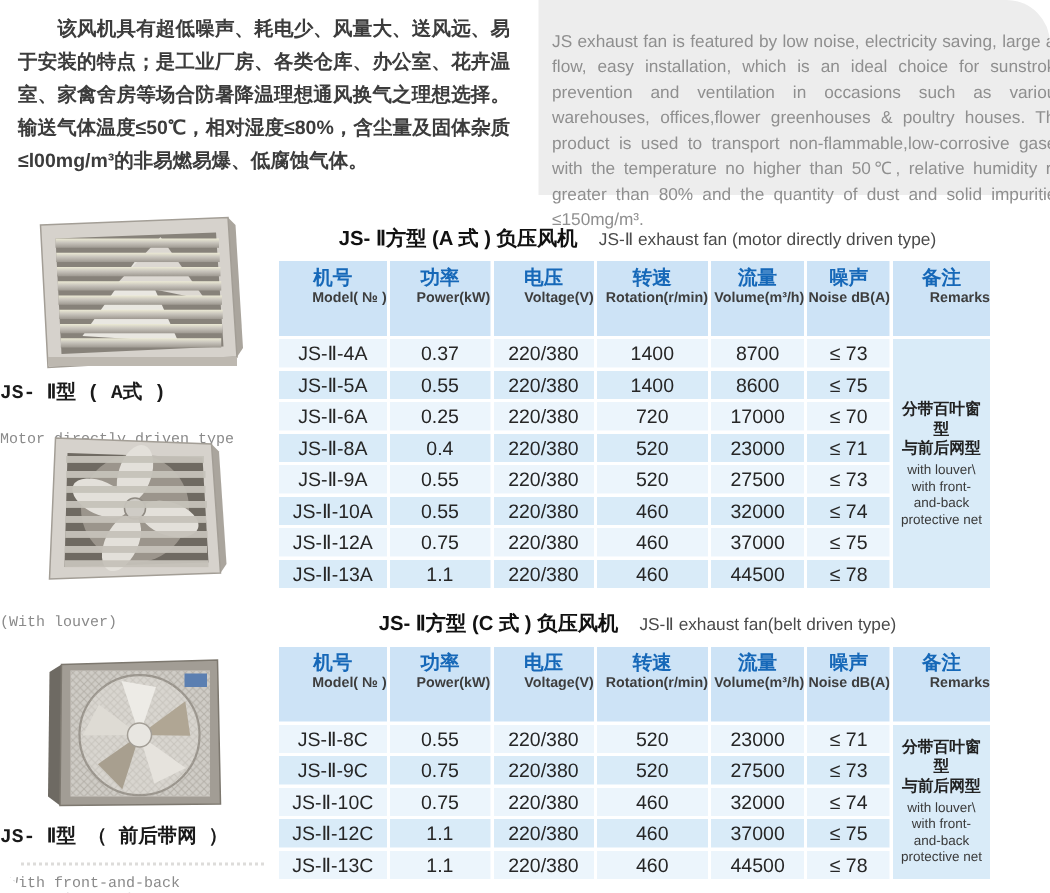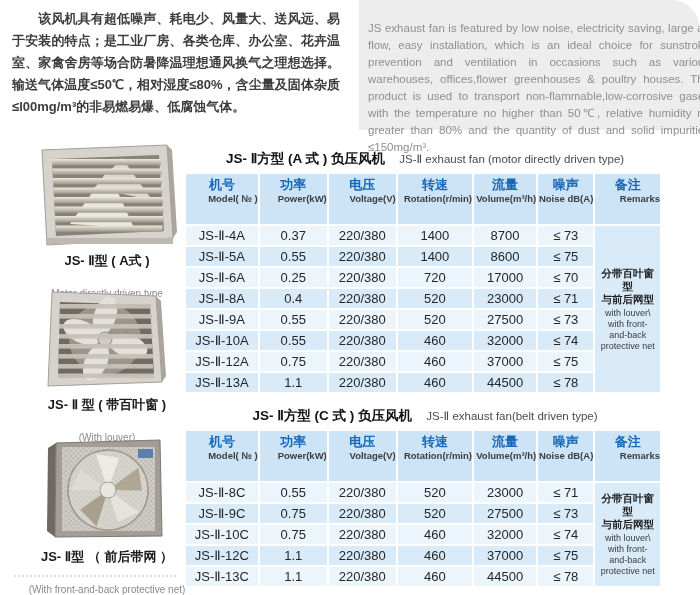--- a/index.html
+++ b/index.html
@@ -9,21 +9,21 @@
   
   .intro-cn{position:absolute;left:12px;top:8px;width:328px;
             font-size:13px;line-height:22px;color:#3c3c3c;font-weight:600;
             text-align:justify;}
   .intro-en{position:absolute;left:359px;top:0;width:359px;height:130px;
             background:#ededed;box-sizing:border-box;padding:20px 8px 0 9px;}
   .intro-en p{margin:0;font-size:11.5px;line-height:17px;color:#8f8f8f;
               text-align:justify;}
 
   
-  .product{position:absolute;left:15px;width:184px;text-align:center;}
+  .product{position:absolute;left:0;width:184px;text-align:left;font-family:Liberation Mono, monospace;}
   .product .img{display:flex;justify-content:center;}
   .cap-cn{font-size:13px;font-weight:bold;color:#1a1a1a;margin-top:4px;}
   .cap-en{font-size:10px;color:#8a8a8a;margin-top:18px;}
   .bottom-dash{position:absolute;left:14px;top:575px;width:162px;height:0;
                border-top:2px dotted #dddcda;}
 
   
   .tables-col{position:absolute;left:184px;top:146px;width:480px;}
   .tbl-title{margin:0 0 4px 2px;white-space:nowrap;text-align:center;}
   .tbl-title .t-cn{font-size:13.5px;font-weight:bold;color:#111;}
@@ -105,21 +105,20 @@
           <rect x="15" y="26" width="93" height="4.6"></rect>
           <rect x="15" y="36" width="93" height="4.6"></rect>
           <rect x="15" y="46" width="94" height="4.6"></rect>
           <rect x="14.5" y="56" width="94" height="4.6"></rect>
           <rect x="14.5" y="66" width="95" height="4.6"></rect>
           <rect x="14" y="76" width="95" height="4.6"></rect>
           <rect x="14" y="85.5" width="96" height="4.6"></rect>
         </g>
       </svg>
     </div>
-    <div class="cap-cn">JS- Ⅱ 型 ( 带百叶窗 )</div>
     <div class="cap-en">(With louver)</div>
   </div>
 
   <div class="product" style="top:436px;">
     <div class="img">
       <svg width="122" height="108" viewBox="0 0 122 108">
         <defs>
           <pattern id="meshC" width="5" height="5" patternUnits="userSpaceOnUse">
             <path d="M0 0L5 5M5 0L0 5" stroke="#b5b1a9" stroke-width="0.7"></path>
           </pattern>

